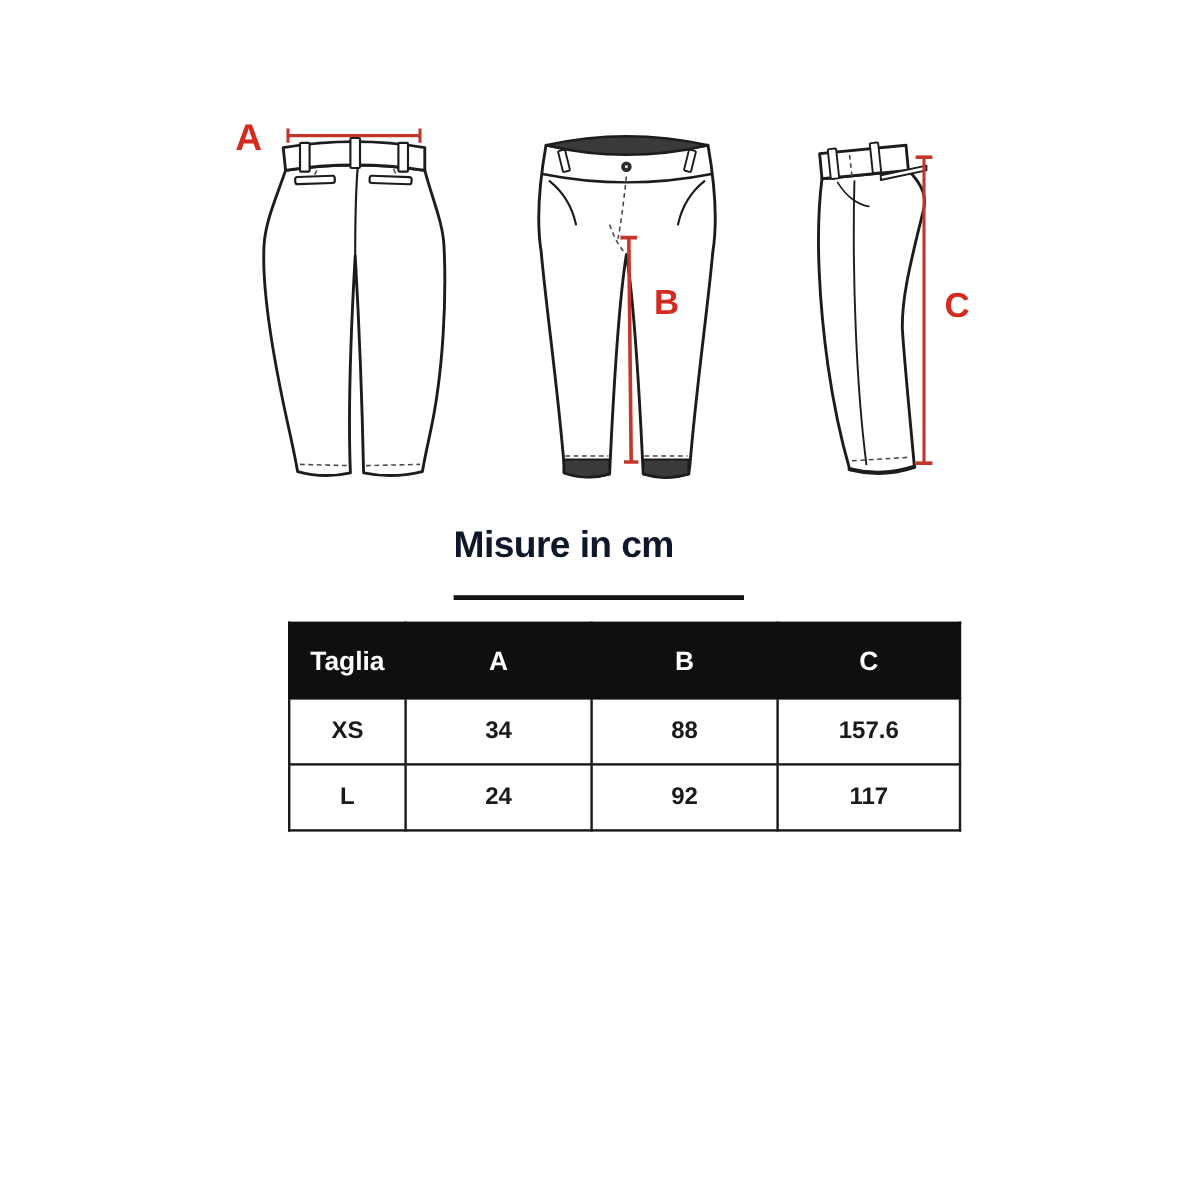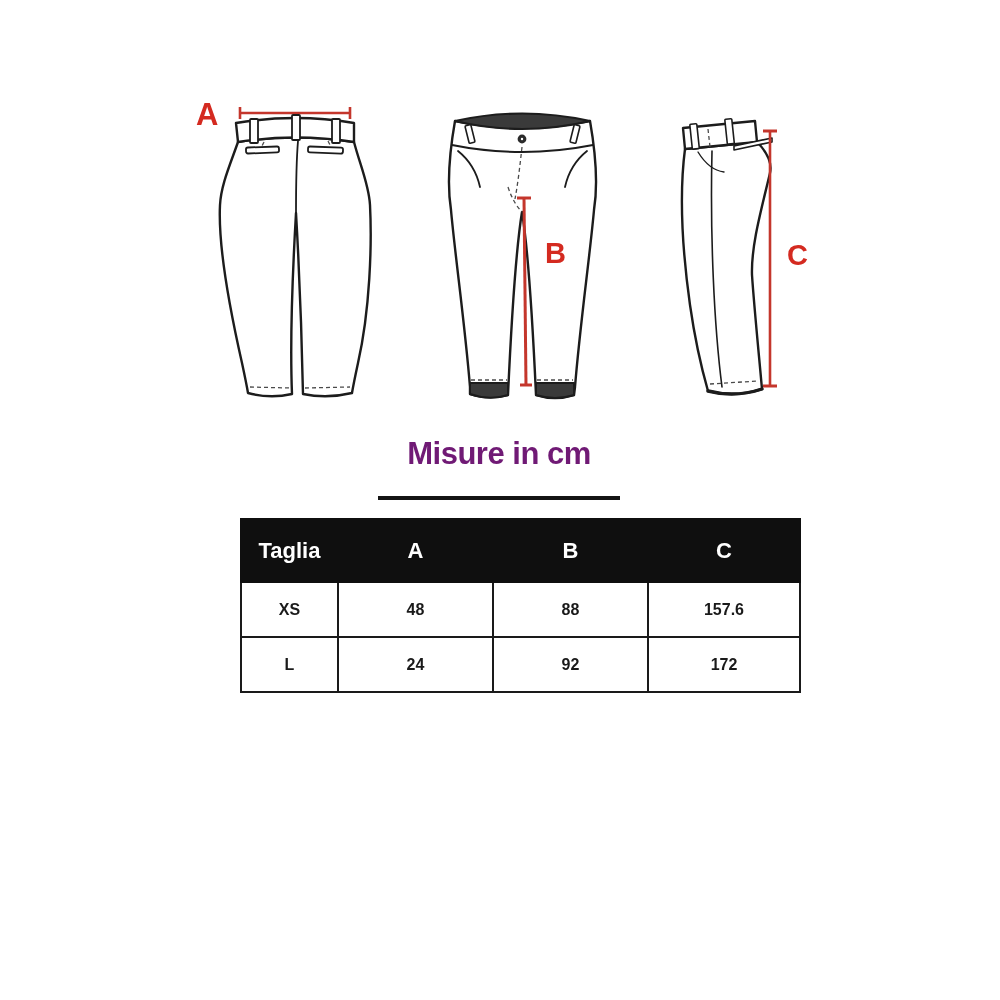--- a/index.html
+++ b/index.html
@@ -15,39 +15,39 @@
   .measure-label{
     position:absolute;color:#d42a20;font-weight:800;
     font-family:"Liberation Sans", sans-serif;line-height:1;
   }
   .label-a{left:196px;top:99px;font-size:31px;}
   .label-b{left:545px;top:239px;font-size:29px;}
   .label-c{left:787px;top:241px;font-size:29px;}
 
   .chart-title{
     position:absolute;left:378px;top:436px;width:242px;
-    text-align:center;font-size:31px;font-weight:800;color:#701a75;
+    text-align:left;font-size:31px;font-weight:800;color:#0f172a;
     letter-spacing:-0.5px;white-space:nowrap;
   }
   .title-underline{
     position:absolute;left:378px;top:496px;width:242px;height:4px;background:#141414;
   }
 
   .size-table{
     position:absolute;left:240px;top:518px;width:559px;
     border-collapse:collapse;table-layout:fixed;
     font-family:"Liberation Sans", sans-serif;
     border-radius:31px;
   }
   .size-table th{
     background:#0f0f0f;color:#ffffff;font-size:22px;font-weight:800;
     height:61px;border:2px solid #0f0f0f;text-align:center;padding:0;
   }
   .size-table td{
-    background:#ffffff;color:#1a1a1a;font-size:16px;font-weight:800;
+    background:#ffffff;color:#1a1a1a;font-size:20px;font-weight:800;
     height:53px;border:2px solid #1a1a1a;text-align:center;padding:0;
   }
 
   
   .ink{stroke:#1c1c1c;fill:none;stroke-linecap:round;stroke-linejoin:round;}
   .fillwhite{fill:#ffffff;}
   .filldark{fill:#3a3a3a;}
   .dash{stroke-dasharray:4 3;stroke-width:1.3;stroke:#4a4a4a;fill:none;}
   .red{stroke:#c4362c;fill:none;stroke-linecap:butt;}
 </style>
@@ -196,26 +196,26 @@
       <tr>
         <th>Taglia</th>
         <th>A</th>
         <th>B</th>
         <th>C</th>
       </tr>
     </thead>
     <tbody>
       <tr>
         <td>XS</td>
-        <td>48</td>
+        <td>34</td>
         <td>88</td>
         <td>157.6</td>
       </tr>
       <tr>
         <td>L</td>
         <td>24</td>
         <td>92</td>
-        <td>172</td>
+        <td>117</td>
       </tr>
     </tbody>
   </table>
 
 </div>
 
 </body></html>

